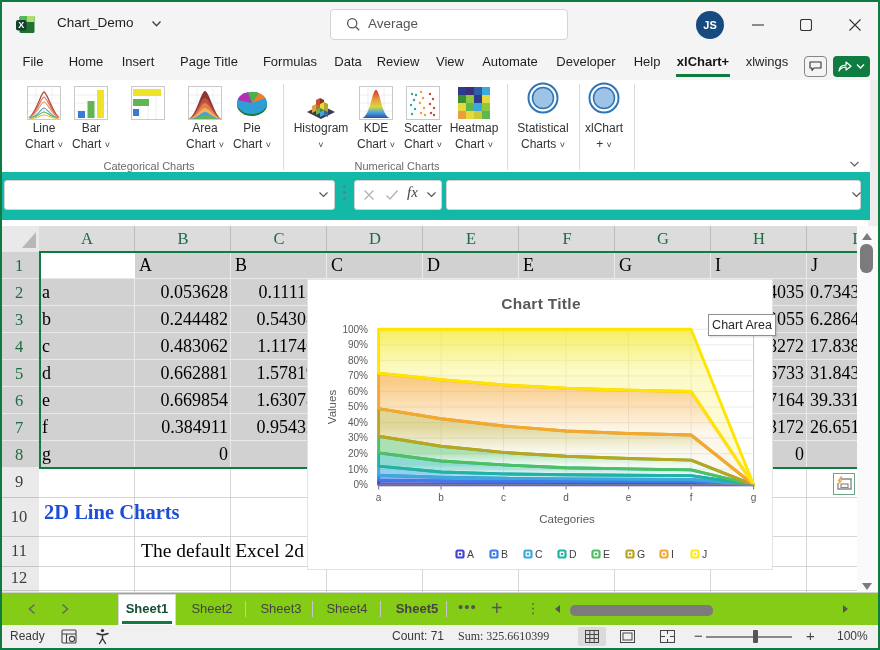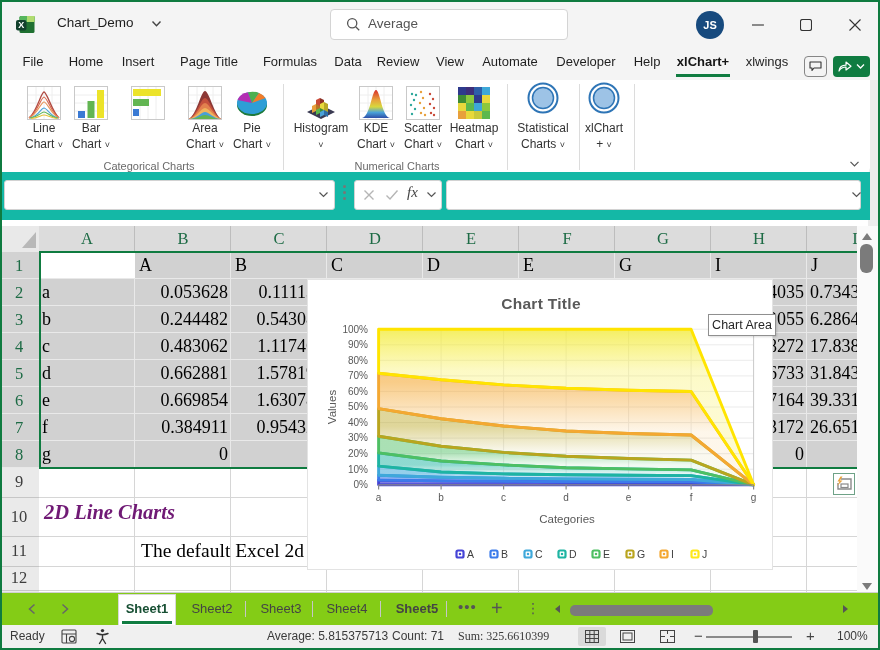--- a/index.html
+++ b/index.html
@@ -373,21 +373,21 @@
     <span class="cell num" style="left:712px;top:134px;width:92px;">18.46733</span>
     <span class="cell num" style="left:712px;top:161px;width:92px;">21.97164</span>
     <span class="cell num" style="left:712px;top:188px;width:92px;">16.63172</span>
     <span class="cell num" style="left:712px;top:215px;width:92px;">0</span>
     <span class="cell" style="left:810px;top:53px;">0.734351</span>
     <span class="cell" style="left:810px;top:80px;">6.286455</span>
     <span class="cell" style="left:810px;top:107px;">17.83852</span>
     <span class="cell" style="left:810px;top:134px;">31.84361</span>
     <span class="cell" style="left:810px;top:161px;">39.33146</span>
     <span class="cell" style="left:810px;top:188px;">26.65115</span>
-    <span class="cell" style="left:44px;top:271px;height:39px;font-weight:bold;color:#701a75;font-size:20.5px;line-height:31px;font-style:italic;">2D Line Charts</span>
+    <span class="cell" style="left:44px;top:271px;height:39px;font-weight:bold;color:#1d4ed8;font-size:20.5px;line-height:31px;">2D Line Charts</span>
     <span class="cell" style="left:141px;top:310px;height:30px;font-size:19.5px;line-height:30px;">The default Excel 2d line chart</span>
   </div>
 </div>
 <div id="chart">
 <svg width="464" height="289" viewBox="0 0 464 289">
   <defs>
     <linearGradient id="gA" gradientUnits="userSpaceOnUse" x1="0" y1="201" x2="0" y2="204.8">
           <stop offset="0" stop-color="#4543d6" stop-opacity="0.85"></stop>
           <stop offset="1" stop-color="#4543d6" stop-opacity="0.45"></stop>
         </linearGradient>
@@ -559,21 +559,20 @@
   <span class="sitem" style="left:10px;">Ready</span>
   <svg class="abs" style="left:61px;top:4px" width="16" height="15" viewBox="0 0 16 15">
     <rect x="1" y="1" width="14" height="13" rx="1" stroke="#444" stroke-width="1.1" fill="none"></rect>
     <path d="M1 5 H15 M5.5 5 V14" stroke="#444" stroke-width="1.1"></path>
     <circle cx="11" cy="10" r="2.6" stroke="#444" stroke-width="1.1" fill="#f0f0f0"></circle>
   </svg>
   <svg class="abs" style="left:95px;top:3px" width="15" height="17" viewBox="0 0 15 17">
     <circle cx="7.5" cy="2.6" r="1.7" fill="#333"></circle>
     <path d="M2 5.5 C5 6.8 10 6.8 13 5.5 M7.5 6.6 V10.5 M7.5 10.5 L4.5 15.5 M7.5 10.5 L10.5 15.5" stroke="#333" stroke-width="1.4" fill="none" stroke-linecap="round"></path>
   </svg>
-  <span class="sitem" style="left:267px;">Average: 5.815375713</span>
   <span class="sitem" style="left:392px;">Count: 71</span>
   <span class="sitem" style="left:458px;font-family:Liberation Serif, serif;">Sum: 325.6610399</span>
   <div class="abs" style="left:578px;top:2px;width:28px;height:19px;background:#dadada;border-radius:2px;"></div>
   <svg class="abs" style="left:585px;top:5px" width="14" height="13" viewBox="0 0 14 13">
     <rect x="0.5" y="0.5" width="13" height="12" stroke="#444" stroke-width="1" fill="none"></rect>
     <path d="M0.5 4.5 H13.5 M0.5 8.5 H13.5 M4.8 0.5 V12.5 M9.2 0.5 V12.5" stroke="#444" stroke-width="1"></path>
   </svg>
   <svg class="abs" style="left:620px;top:5px" width="15" height="13" viewBox="0 0 15 13">
     <rect x="0.5" y="0.5" width="14" height="12" stroke="#444" stroke-width="1" fill="none"></rect>
     <rect x="3" y="3" width="9" height="7" stroke="#444" stroke-width="1" fill="none"></rect>

